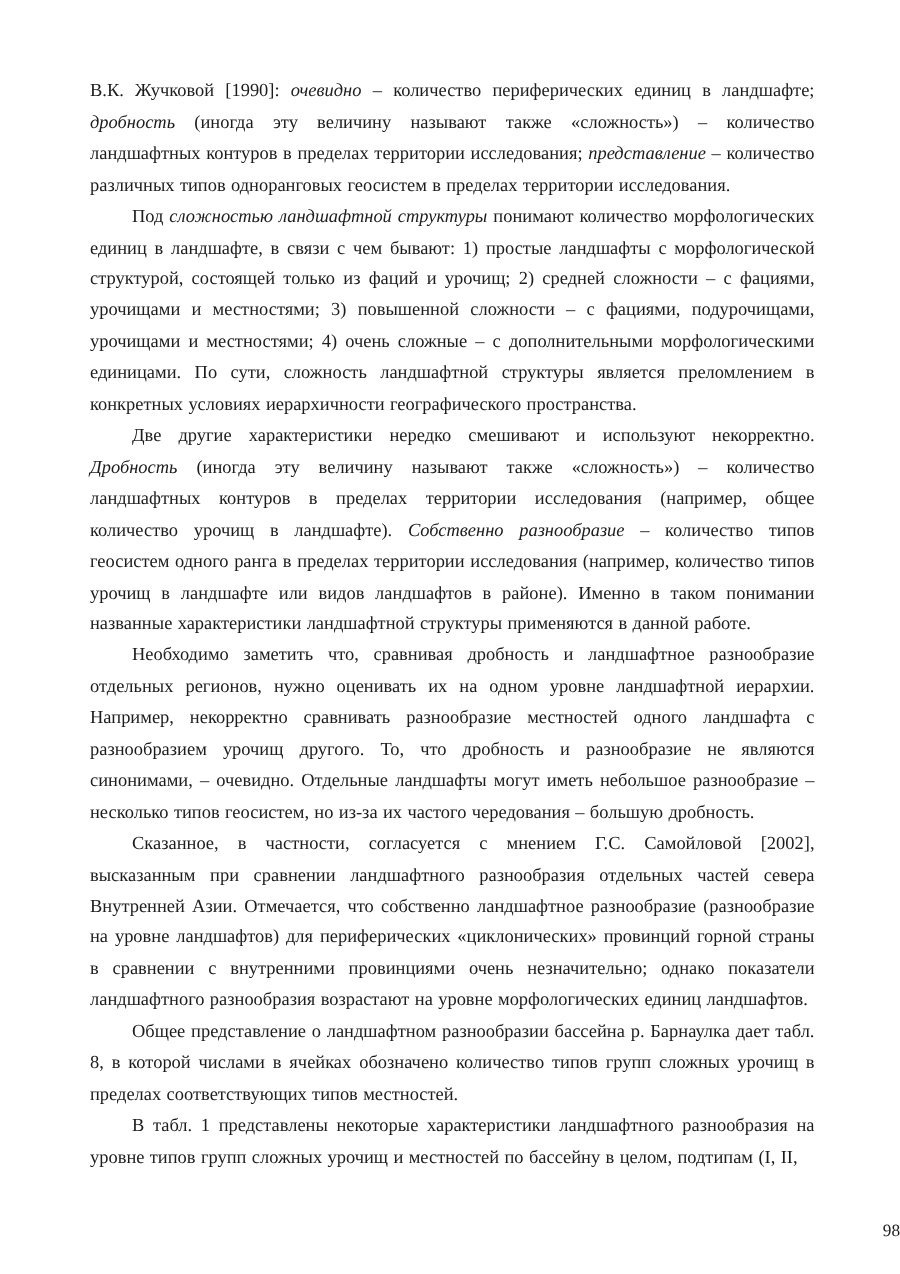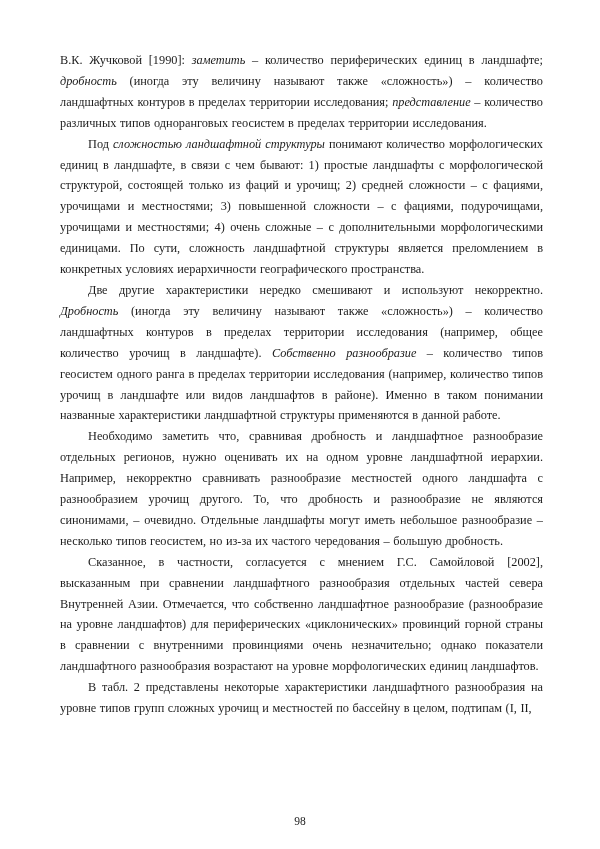--- a/index.html
+++ b/index.html
@@ -31,31 +31,32 @@
     text-indent: 28px;
   }
   .text-block i {
     font-style: italic;
   }
   .page-number {
     position: absolute;
     left: 0;
     right: 0;
     bottom: 17px;
-    text-align: center;
+    text-align: right;
     font-size: 11.5px;
     color: #1c1c1c;
   }
 </style>
 </head>
 <body>
 
 <div class="page">
   <div class="text-block">
-    <p><span>В.К. Жучковой [1990]: </span><i>заметить</i><span> – количество периферических единиц в ландшафте; </span><i>дробность</i><span> (иногда эту величину называют также «сложность») – количество ландшафтных контуров в пределах территории исследования; </span><i>представление</i><span> – количество различных типов одноранговых геосистем в пределах территории исследования.</span></p>
+    <p><span>В.К. Жучковой [1990]: </span><i>очевидно</i><span> – количество периферических единиц в ландшафте; </span><i>дробность</i><span> (иногда эту величину называют также «сложность») – количество ландшафтных контуров в пределах территории исследования; </span><i>представление</i><span> – количество различных типов одноранговых геосистем в пределах территории исследования.</span></p>
     <p class="indent"><span>Под </span><i>сложностью ландшафтной структуры</i><span> понимают количество морфологических единиц в ландшафте, в связи с чем бывают: 1) простые ландшафты с морфологической структурой, состоящей только из фаций и урочищ; 2) средней сложности – с фациями, урочищами и местностями; 3) повышенной сложности – с фациями, подурочищами, урочищами и местностями; 4) очень сложные – с дополнительными морфологическими единицами. По сути, сложность ландшафтной структуры является преломлением в конкретных условиях иерархичности географического пространства.</span></p>
     <p class="indent"><span>Две другие характеристики нередко смешивают и используют некорректно. </span><i>Дробность</i><span> (иногда эту величину называют также «сложность») – количество ландшафтных контуров в пределах территории исследования (например, общее количество урочищ в ландшафте). </span><i>Собственно разнообразие</i><span> – количество типов геосистем одного ранга в пределах территории исследования (например, количество типов урочищ в ландшафте или видов ландшафтов в районе). Именно в таком понимании названные характеристики ландшафтной структуры применяются в данной работе.</span></p>
     <p class="indent"><span>Необходимо заметить что, сравнивая дробность и ландшафтное разнообразие отдельных регионов, нужно оценивать их на одном уровне ландшафтной иерархии. Например, некорректно сравнивать разнообразие местностей одного ландшафта с разнообразием урочищ другого. То, что дробность и разнообразие не являются синонимами, – очевидно. Отдельные ландшафты могут иметь небольшое разнообразие – несколько типов геосистем, но из-за их частого чередования – большую дробность.</span></p>
     <p class="indent"><span>Сказанное, в частности, согласуется с мнением Г.С. Самойловой [2002], высказанным при сравнении ландшафтного разнообразия отдельных частей севера Внутренней Азии. Отмечается, что собственно ландшафтное разнообразие (разнообразие на уровне ландшафтов) для периферических «циклонических» провинций горной страны в сравнении с внутренними провинциями очень незначительно; однако показатели ландшафтного разнообразия возрастают на уровне морфологических единиц ландшафтов.</span></p>
-    <p class="indent"><span>В табл. 2 представлены некоторые характеристики ландшафтного разнообразия на уровне типов групп сложных урочищ и местностей по бассейну в целом, подтипам (I, II,</span></p>
+    <p class="indent"><span>Общее представление о ландшафтном разнообразии бассейна р. Барнаулка дает табл. 8, в которой числами в ячейках обозначено количество типов групп сложных урочищ в пределах соответствующих типов местностей.</span></p>
+    <p class="indent"><span>В табл. 1 представлены некоторые характеристики ландшафтного разнообразия на уровне типов групп сложных урочищ и местностей по бассейну в целом, подтипам (I, II,</span></p>
   </div>
   <div class="page-number">98</div>
 </div>
 
 </body></html>

